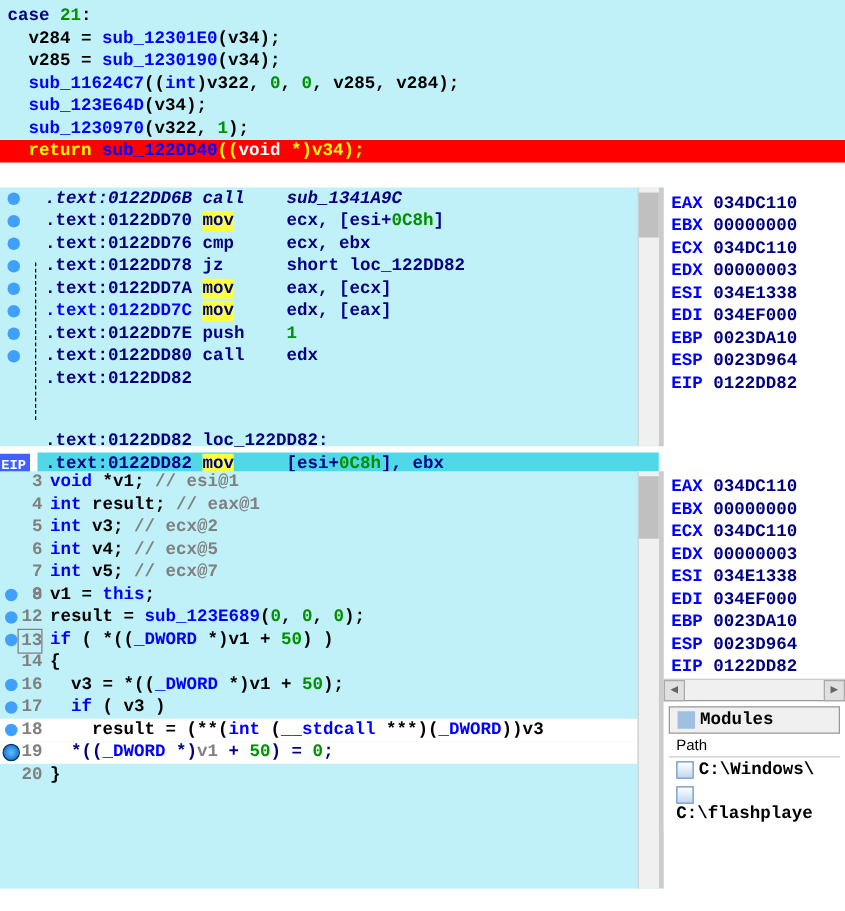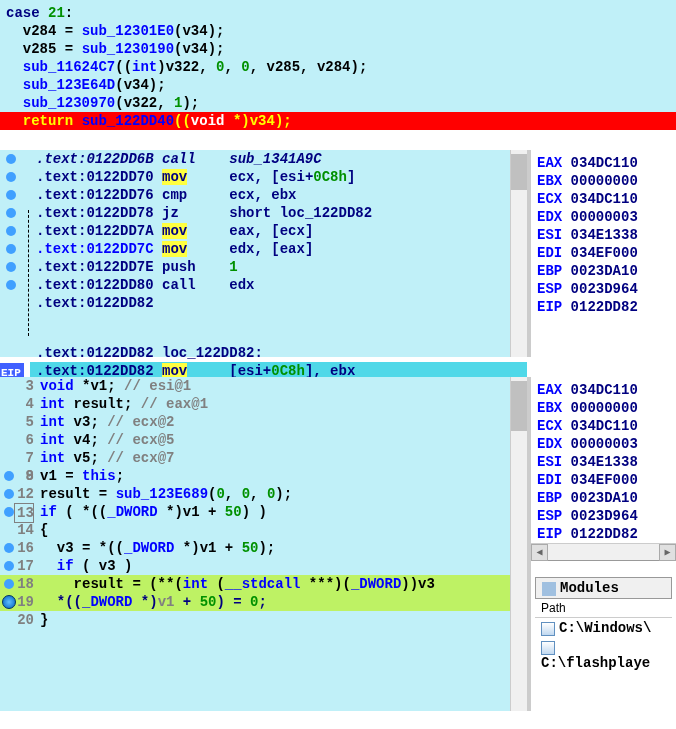--- a/index.html
+++ b/index.html
@@ -3,41 +3,41 @@
 <meta charset="utf-8">
 <style>
   * { margin:0; padding:0; box-sizing:border-box; font-family:'Courier New',monospace; font-size:14px; font-weight:bold; }
   body { background:#fff; width:676px; }
   .panel { background:#c0f0f8; position:relative; }
   .sep { height:20px; background:#fff; }
   .line { white-space:pre; line-height:18px; padding-left:6px; }
   .hl-red { background:#ff0000; }
   .hl-cyan { background:#50d8e8; }
   .hl-yellow { background:#ffff40; }
-  .hl-purple { background:#bef264; }
+  .hl-purple { background:#ffffff; }
   .blue { color:#0000ff; }
   .dblue { color:#000080; }
   .black { color:#000; }
   .green { color:#009000; }
   .gray { color:#808080; }
   .yellow { color:#ffff00; }
   .white { color:#fff; }
   .split { display:flex; }
   .left { flex:0 0 527px; position:relative; }
   .right { flex:1; background:#fff; border-left:4px solid #ccc; }
   .scroll { position:absolute; right:0; top:0; bottom:0; width:17px; background:#f0f0f0; border-left:1px solid #ccc; }
   .thumb { background:#c0c0c0; width:100%; }
   .bp { width:10px; height:10px; background:#40a0ff; border-radius:50%; display:inline-block; position:absolute; left:4px; }
   .bpr { background:radial-gradient(circle,#60c0ff,#0060c0); border:1px solid #003060; }
   .ln { position:absolute; left:14px; width:20px; text-align:right; color:#808080; font-weight:bold; }
   .lc { padding-left:40px; }
   .eip { background:#4060ff; color:#fff; font-size:11px; padding:1px 3px; position:absolute; left:-2px; }
   .reg { padding:0 6px; line-height:18px; white-space:pre; }
   .mod { border-top:1px solid #999; padding:4px; background:#fff; }
-  .mod-hdr { background:#f0f0f0; border:1px solid #999; padding:2px 6px; font-family:Arial; font-weight:normal; font-size:12px;margin-top:12px; }
+  .mod-hdr { background:#f0f0f0; border:1px solid #999; padding:2px 6px; font-family:Arial; font-weight:normal; font-size:12px; }
   .mod-icon { width:14px; height:14px; display:inline-block; background:#a0c0e0; vertical-align:middle; margin-right:4px; }
   .path-hdr { border-bottom:1px solid #ccc; padding:2px 6px; font-family:Arial; font-weight:normal; font-size:12px; }
   .path-row { padding:2px 6px; font-family:Arial; font-weight:normal; font-size:12px; }
   .fico { width:14px; height:14px; display:inline-block; background:linear-gradient(#fff,#c0d8f0); border:1px solid #6090c0; vertical-align:middle; margin-right:4px; }
   .hscroll { height:17px; background:#f0f0f0; border-top:1px solid #ccc; display:flex; }
   .harrow { width:17px; height:17px; background:#e0e0e0; border:1px solid #aaa; text-align:center; font-size:10px; line-height:15px; color:#666; }
   .dash { position:absolute; left:21px; top:0; bottom:0; border-left:1px dashed #000; }
 </style>
 </head>
 <body>

